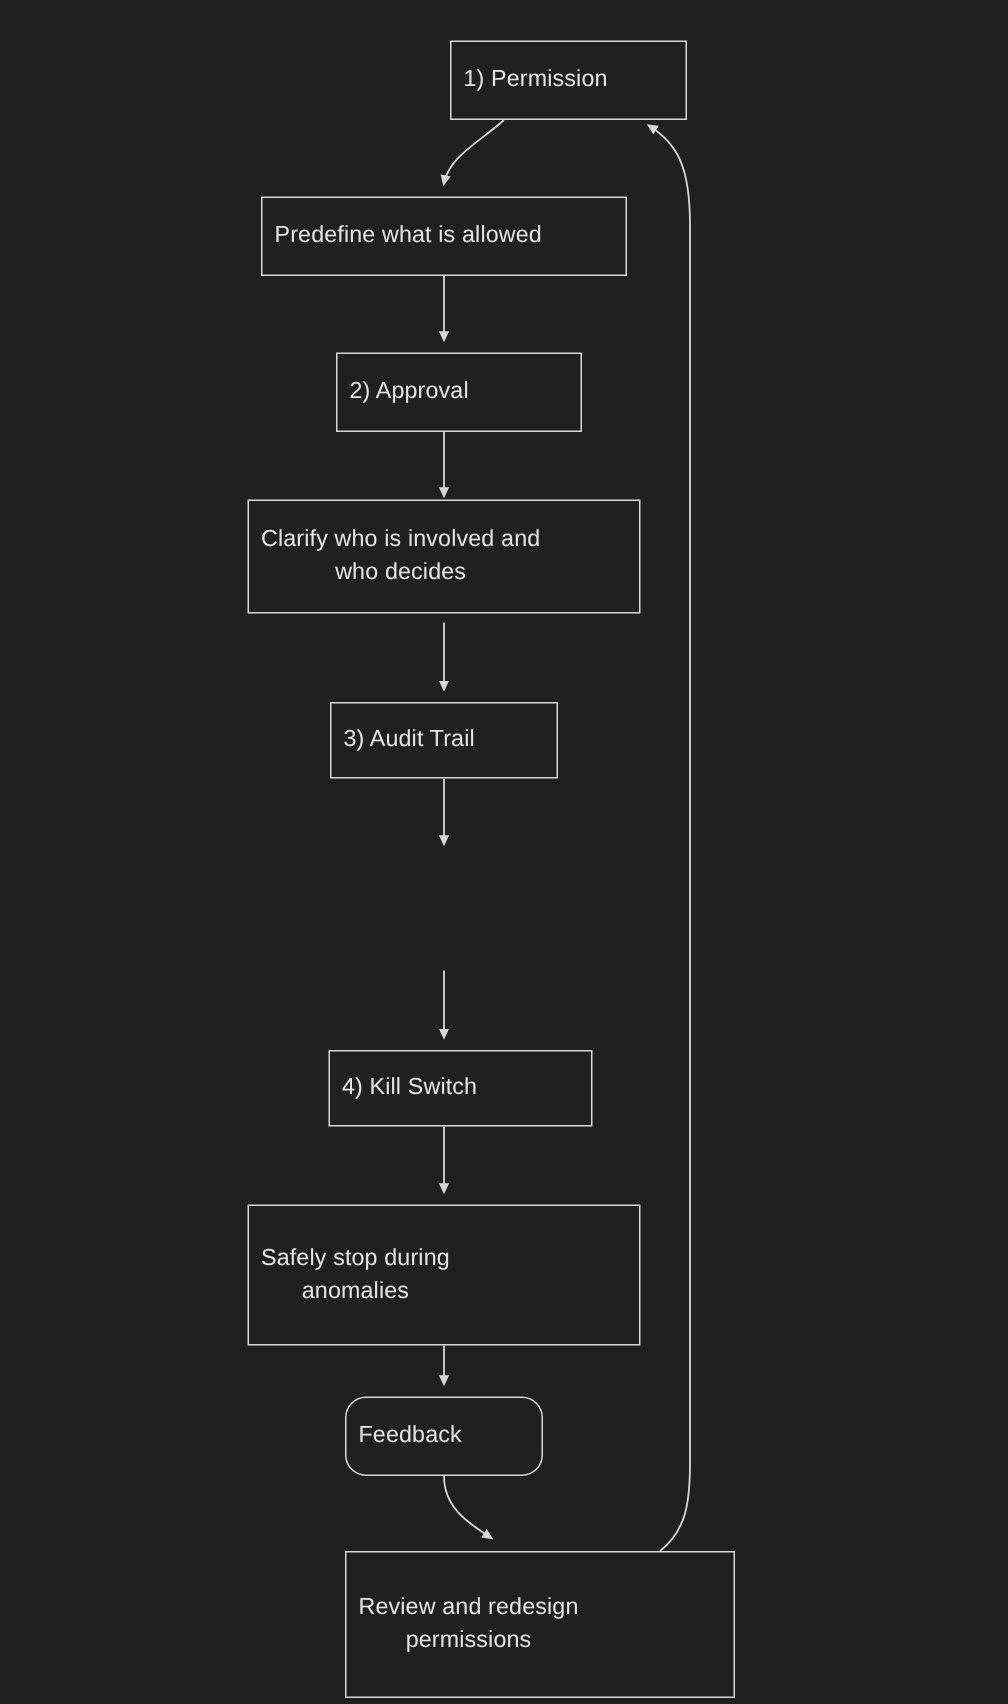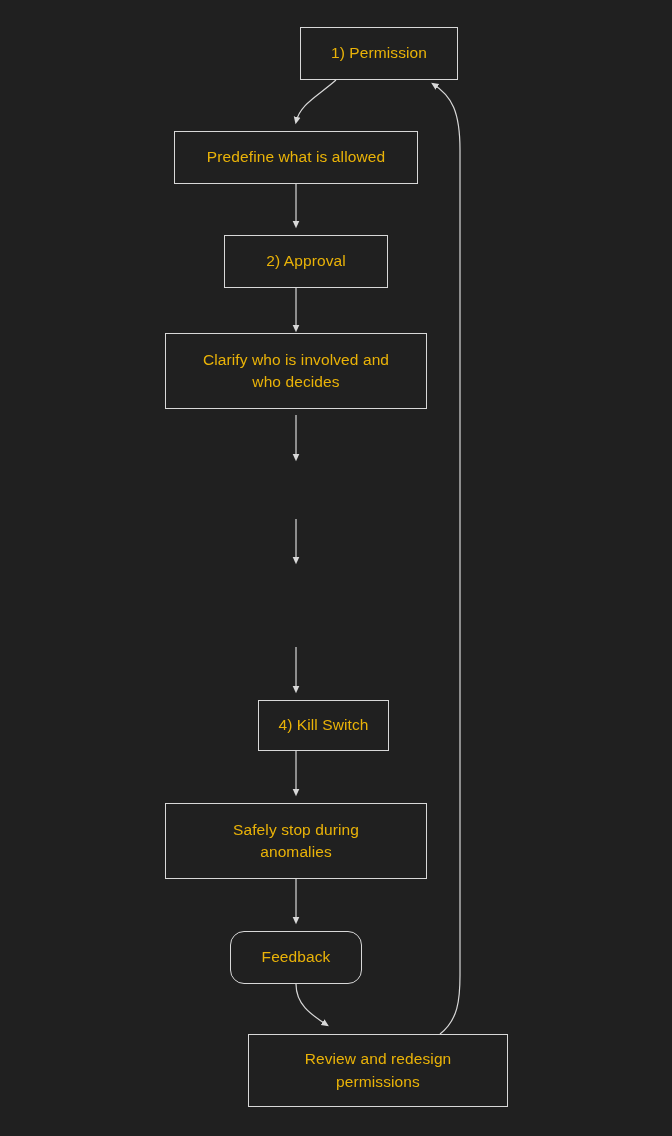--- a/index.html
+++ b/index.html
@@ -26,24 +26,24 @@
     left: 0;
     width: 672px;
     height: 1136px;
     pointer-events: none;
   }
   .node {
     position: absolute;
     box-sizing: border-box;
     border: 1px solid #d8d8d8;
     background: #202020;
-    color: #eab308;
+    color: #e5e5e5;
     display: flex;
     align-items: center;
-    justify-content: center;
+    justify-content: flex-start;
     text-align: center;
     font-size: 15.5px;
     line-height: 1.45;
     letter-spacing: 0.1px;
     font-family: "Liberation Sans", sans-serif;
     padding: 2px 8px;
   }
   .node .node-label {
     display: block;
     white-space: pre-line;
@@ -92,33 +92,36 @@
 
   <div class="node" style="left:224px; top:235px; width:164px; height:53px;">
     <span class="node-label">2) Approval</span>
   </div>
 
   <div class="node" style="left:165px; top:333px; width:262px; height:76px;">
     <span class="node-label">Clarify who is involved and
 who decides</span>
   </div>
 
+  <div class="node" style="left:220px; top:468px; width:152px; height:51px;">
+    <span class="node-label">3) Audit Trail</span>
+  </div>
 
 
-  <div class="node" style="left:219px; top:700px; width:131px; height:51px;margin-left:39px;">
+  <div class="node" style="left:219px; top:700px; width:176px; height:51px;">
     <span class="node-label">4) Kill Switch</span>
   </div>
 
-  <div class="node" style="left:165px; top:803px; width:262px; height:76px;">
+  <div class="node" style="left:165px; top:803px; width:262px; height:94px;">
     <span class="node-label">Safely stop during
 anomalies</span>
   </div>
 
   <div class="node" style="left:230px; top:931px; width:132px; height:53px;border-radius:14px;">
     <span class="node-label">Feedback</span>
   </div>
 
-  <div class="node" style="left:248px; top:1034px; width:260px; height:73px;">
+  <div class="node" style="left:230px; top:1034px; width:260px; height:98px;">
     <span class="node-label">Review and redesign
 permissions</span>
   </div>
 
 </div>
 
 </body></html>

